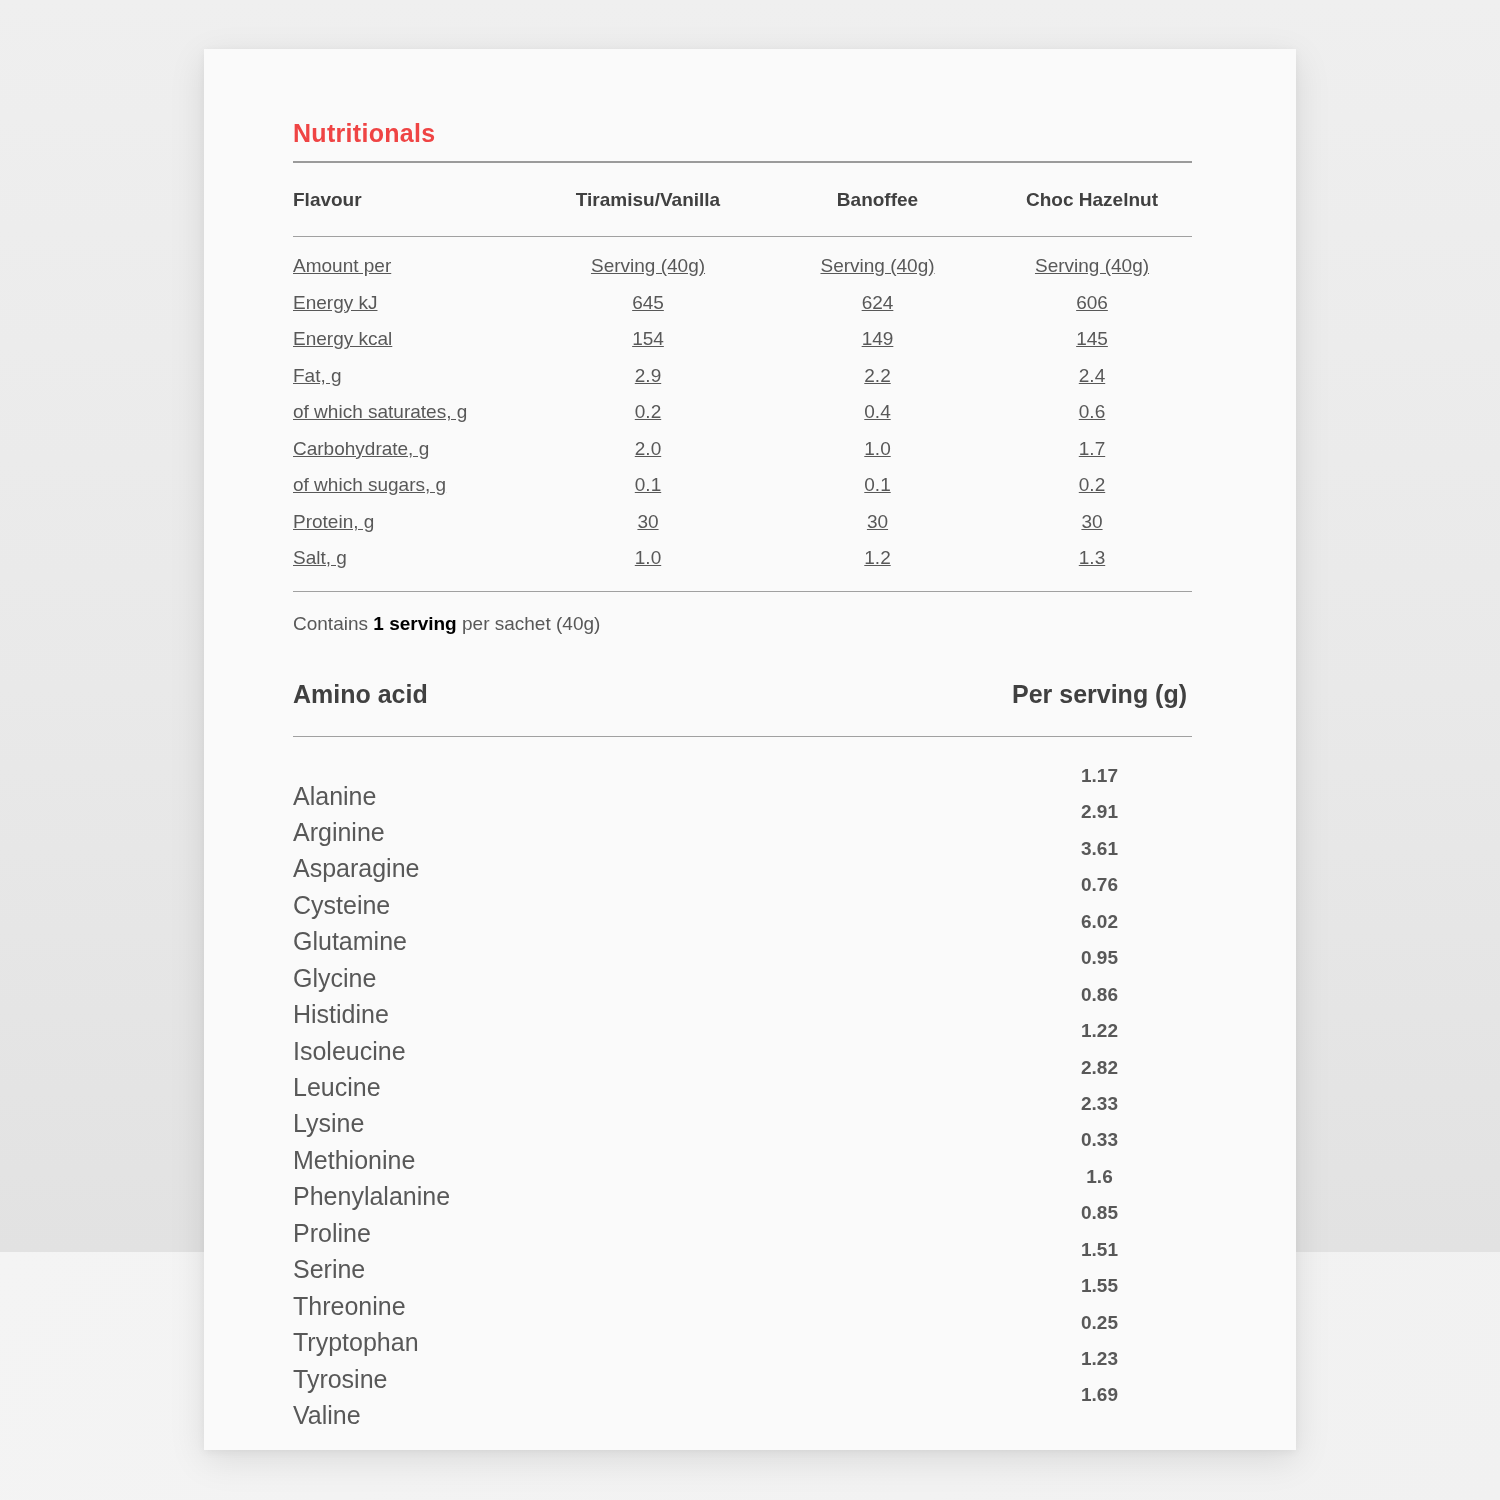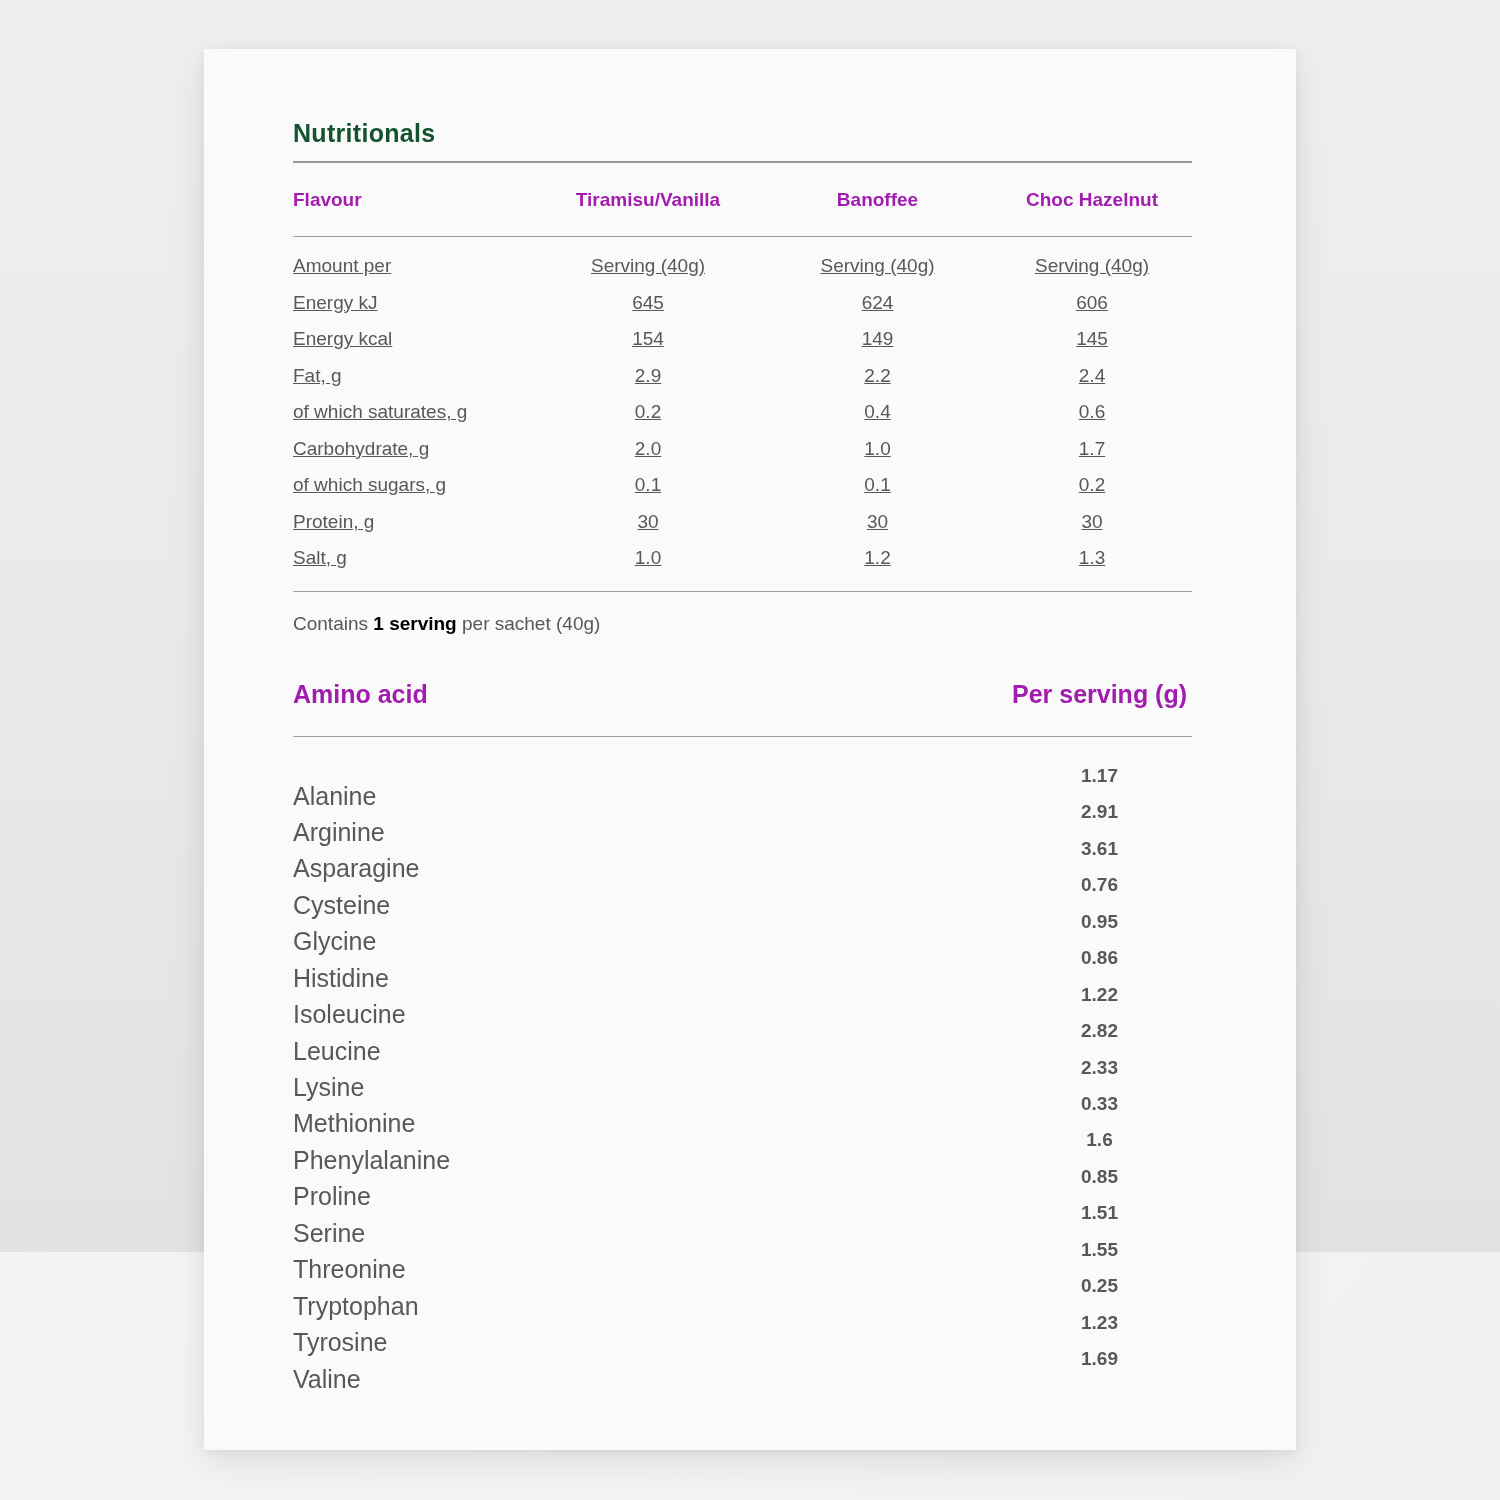--- a/index.html
+++ b/index.html
@@ -35,21 +35,21 @@
     box-sizing: border-box;
     background: #fafafa;
     box-shadow: 0 10px 34px rgba(0,0,0,0.10), 0 2px 8px rgba(0,0,0,0.05);
     padding: 70px 104px 0 89px;
   }
   .section-title {
     margin: 0;
     font-size: 25px;
     font-weight: bold;
     letter-spacing: 0.3px;
-    color: #14532d;
+    color: #ef4444;
   }
   .hr {
     border: none;
     border-top: 1.5px solid #a0a0a0;
     margin: 0;
   }
   .hr-thick {
     border-top: 2px solid #9a9a9a;
     margin-top: 13px;
   }
@@ -73,21 +73,21 @@
   .cell-label {
     text-align: left;
     font-size: 19px;
   }
   .cell-val {
     text-align: center;
     font-size: 19px;
   }
   .bold {
     font-weight: bold;
-    color: #a21caf;
+    color: #404040;
   }
   .serving-note {
     margin: 19px 0 0 0;
     font-size: 19px;
     line-height: 26px;
   }
   .serving-note b { color: #000000; }
   
   .atable-header {
     margin-top: 43px;
@@ -208,20 +208,24 @@
     </div>
     <div class="atable-row">
       <div class="acell-name">Asparagine</div>
       <div class="acell-val">3.61</div>
     </div>
     <div class="atable-row">
       <div class="acell-name">Cysteine</div>
       <div class="acell-val">0.76</div>
     </div>
     <div class="atable-row">
+      <div class="acell-name">Glutamine</div>
+      <div class="acell-val">6.02</div>
+    </div>
+    <div class="atable-row">
       <div class="acell-name">Glycine</div>
       <div class="acell-val">0.95</div>
     </div>
     <div class="atable-row">
       <div class="acell-name">Histidine</div>
       <div class="acell-val">0.86</div>
     </div>
     <div class="atable-row">
       <div class="acell-name">Isoleucine</div>
       <div class="acell-val">1.22</div>

